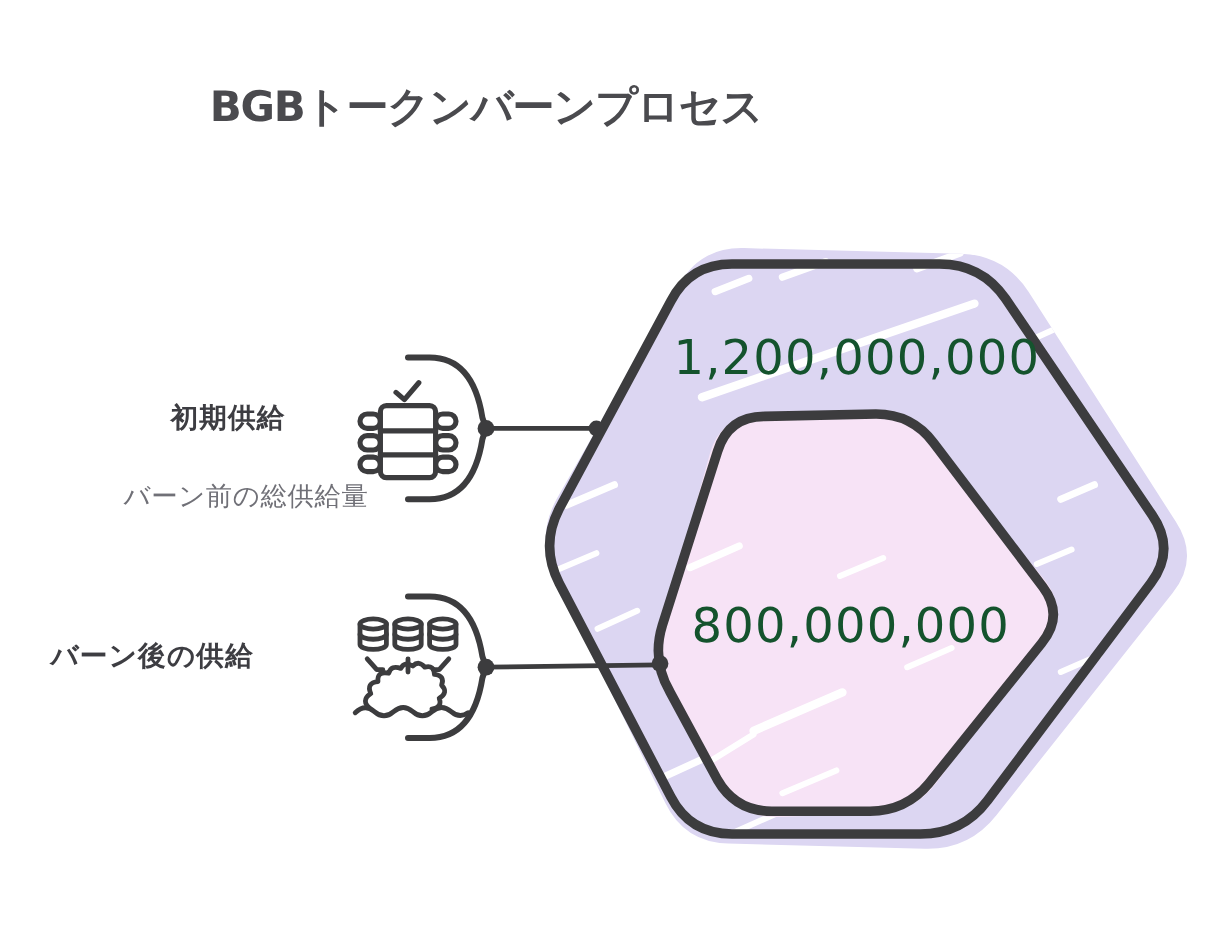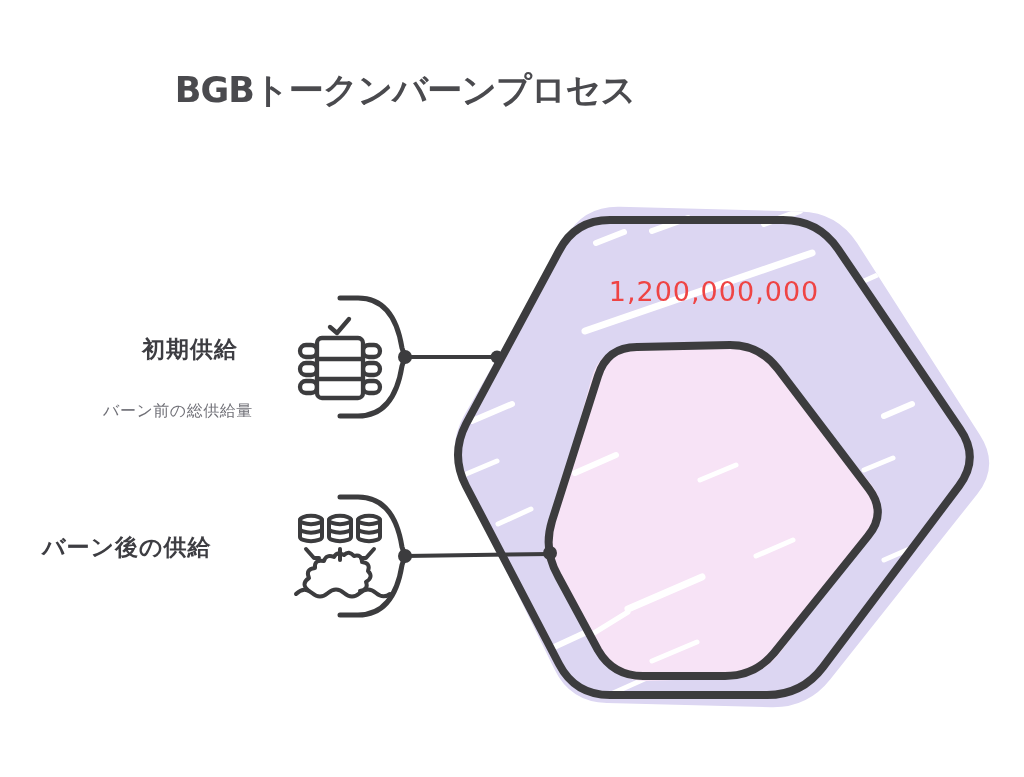--- a/index.html
+++ b/index.html
@@ -13,25 +13,25 @@
   }
   .canvas svg{position:absolute;left:0;top:0;}
   .txt{position:absolute;white-space:nowrap;line-height:1.15;}
   .title{
     left:405px;top:70px;transform:translateX(-50%);
     font-size:35px;font-weight:bold;letter-spacing:-1px;color:#4a4a4e;
   }
   .label{font-size:23px;font-weight:bold;color:#3d3d42;letter-spacing:1px;}
   .label-1{left:142px;top:336px;}
   .label-2{left:42px;top:534px;}
-  .sublabel{font-size:16px;color:#707077;letter-spacing:0.5px;}
+  .sublabel{font-size:22px;color:#707077;letter-spacing:0.5px;}
   .sublabel-1{left:103px;top:402px;}
   .sublabel-2{left:106px;top:599px;}
   .hexnum{
-    font-size:27px;color:#ef4444;letter-spacing:1px;
+    font-size:40px;color:#14532d;letter-spacing:1px;
     transform:translateX(-50%);
   }
   .hexnum-outer{left:714px;top:276px;}
   .hexnum-inner{left:709px;top:499px;}
 </style>
 </head>
 <body>
 
 <div class="canvas">
 
@@ -134,14 +134,15 @@
   </svg>
 
   <div class="txt title">BGBトークンバーンプロセス</div>
 
   <div class="txt label label-1">初期供給</div>
   <div class="txt sublabel sublabel-1">バーン前の総供給量</div>
 
   <div class="txt label label-2">バーン後の供給</div>
 
   <div class="txt hexnum hexnum-outer">1,200,000,000</div>
+  <div class="txt hexnum hexnum-inner">800,000,000</div>
 
 </div>
 
 </body></html>

